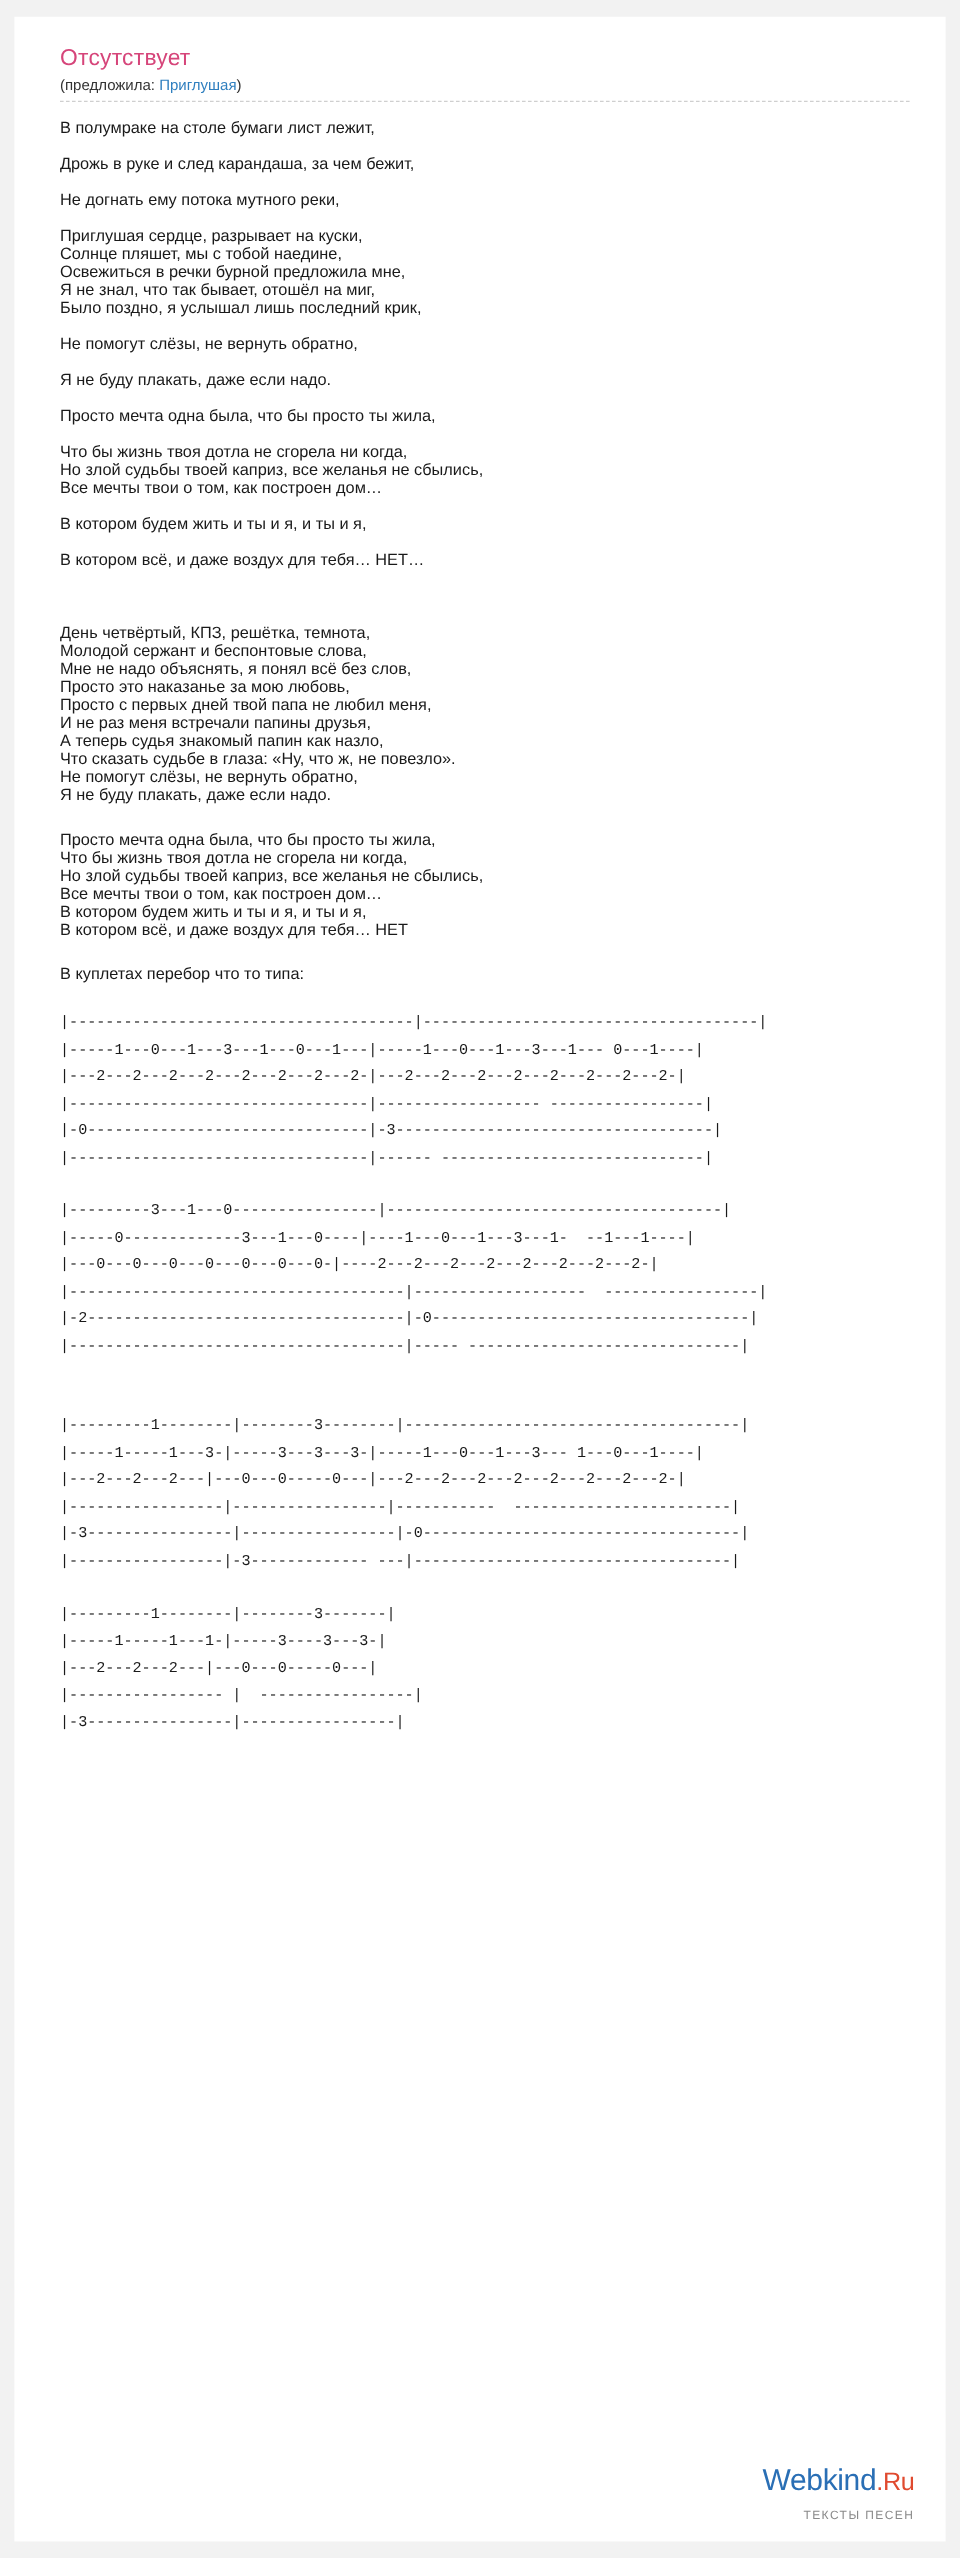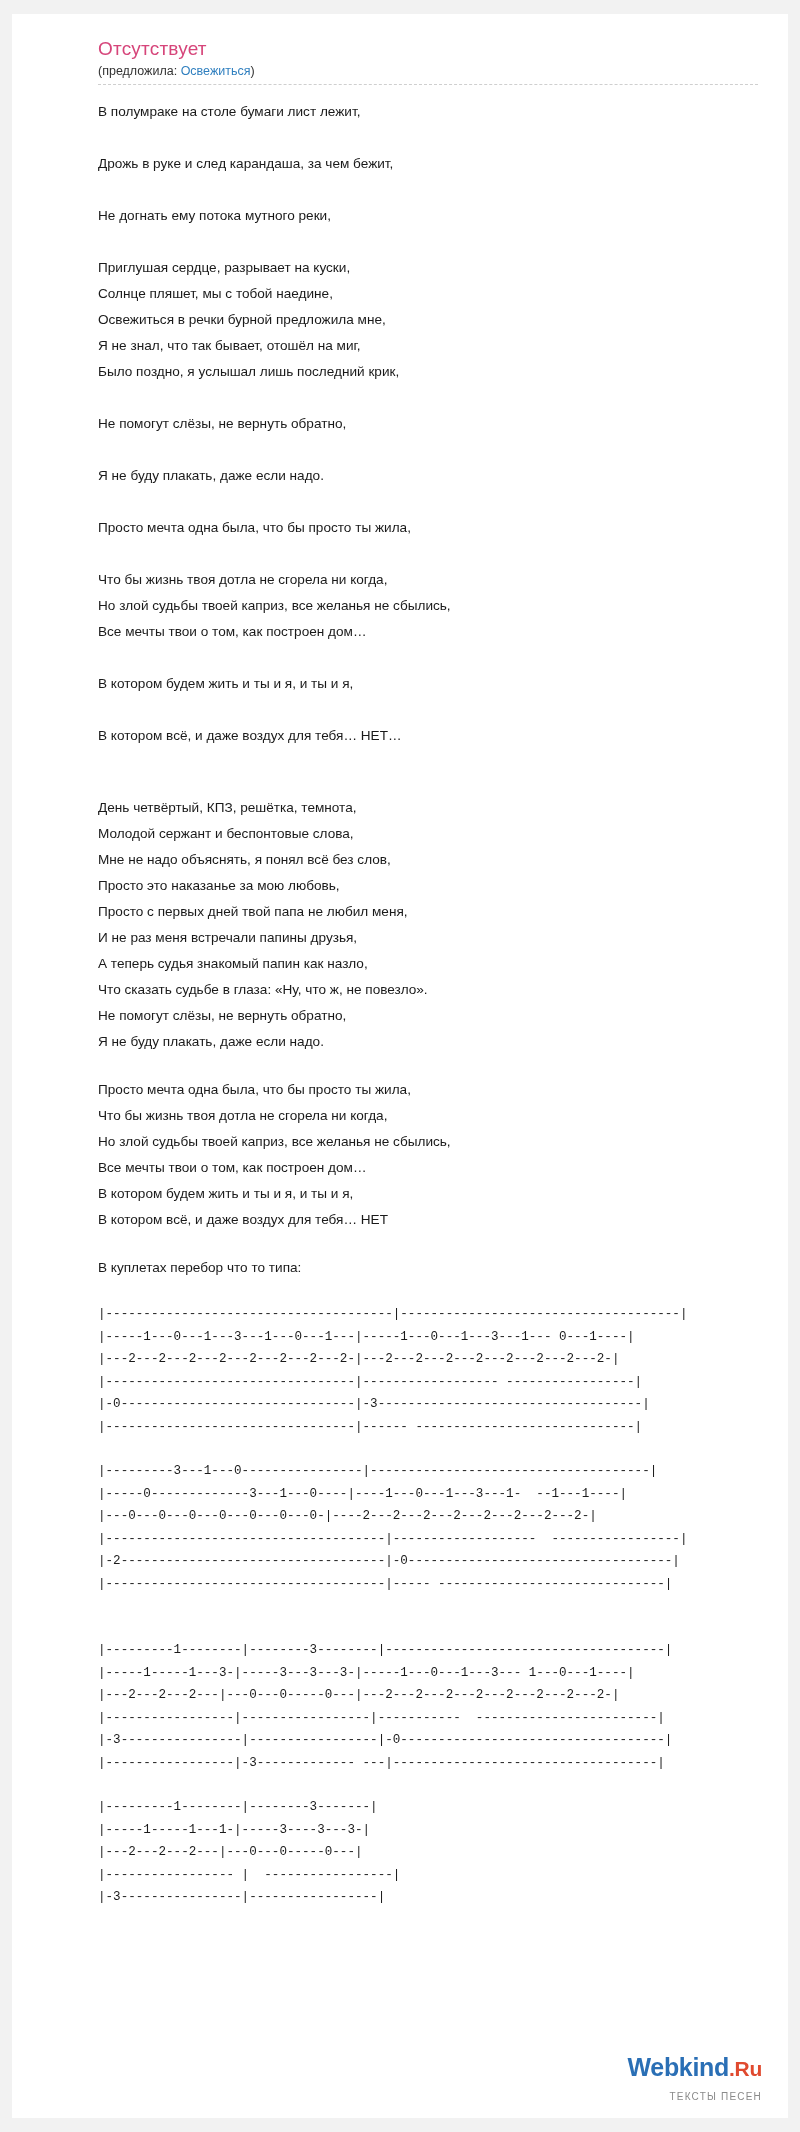--- a/index.html
+++ b/index.html
@@ -14,21 +14,20 @@
   .page {
     width: 800px;
     min-height: 2132px;
     background: #ffffff;
     box-sizing: border-box;
     border-left: 12px solid #f2f2f2;
     border-right: 12px solid #f2f2f2;
     border-top: 14px solid #f2f2f2;
     border-bottom: 14px solid #f2f2f2;
     position: relative;
-    padding-left: 48px;
   }
   .inner {
     padding: 24px 30px 20px 38px;
   }
   .song-title {
     color: #d6457a;
     font-size: 19px;
     font-weight: normal;
     margin: 0 0 4px 0;
     letter-spacing: 0.2px;
@@ -42,21 +41,21 @@
     color: #2f7fbf;
     text-decoration: none;
   }
   .divider {
     border: 0;
     border-top: 1px dashed #cfcfcf;
     margin: 4px 0 14px 0;
   }
   .lyrics {
     font-size: 13.6px;
-    line-height: 26px;
+    line-height: 15px;
     color: #1a1a1a;
     white-space: pre-wrap;
     margin: 0;
     font-family: "Liberation Sans", sans-serif;
   }
   .tab-block {
     font-family: "Liberation Mono", monospace;
     font-size: 12.6px;
     line-height: 22.5px;
     color: #1a1a1a;
@@ -66,21 +65,21 @@
   .gap-med { height: 22px; }
   .gap-large { height: 46px; }
   .footer {
     position: absolute;
     right: 26px;
     bottom: 16px;
     text-align: right;
   }
   .logo {
     font-size: 25px;
-    font-weight: bold;
+    font-weight: normal;
     color: #2a6fb5;
     line-height: 1;
     letter-spacing: -0.3px;
     text-align: right;
   }
   .logo .ru {
     color: #e04a2f;
     font-size: 21px;
   }
   .logo-sub {
@@ -91,21 +90,21 @@
   }
 </style>
 </head>
 <body>
 
 <div class="page">
   <div class="inner">
 
     <h1 class="song-title">Отсутствует</h1>
 
-    <div class="artist-line"><span>(предложила: </span><a href="#">Освежиться</a><span>)</span></div>
+    <div class="artist-line"><span>(предложила: </span><a href="#">Приглушая</a><span>)</span></div>
 
     <hr class="divider">
 
     <div class="lyrics">В полумраке на столе бумаги лист лежит,
 
 Дрожь в руке и след карандаша, за чем бежит,
 
 Не догнать ему потока мутного реки,
 
 Приглушая сердце, разрывает на куски,

